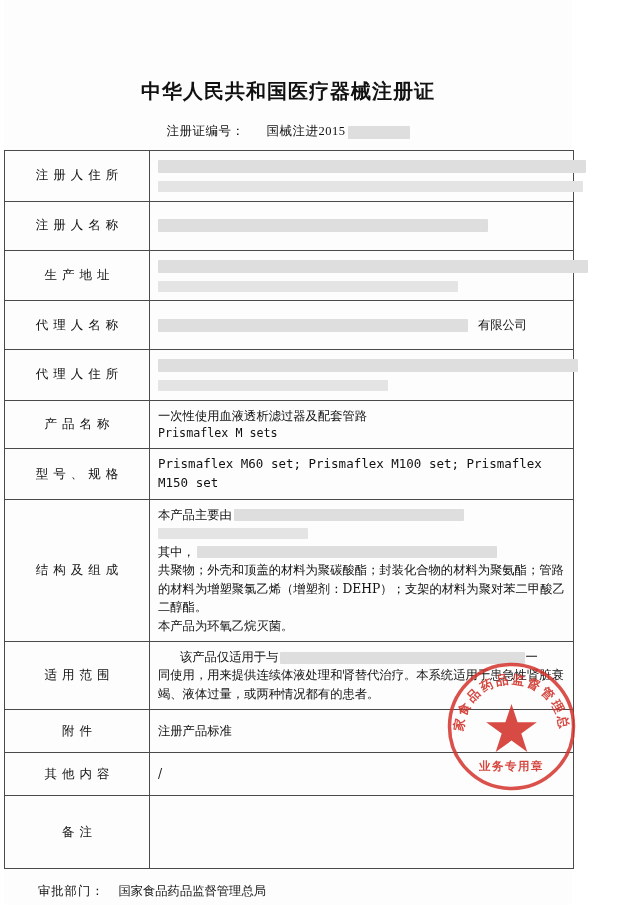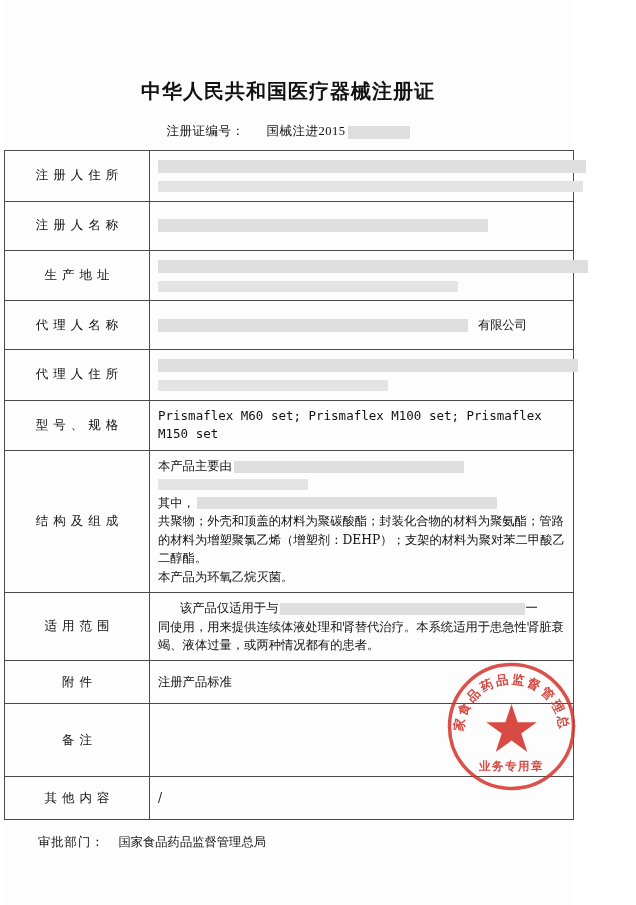--- a/index.html
+++ b/index.html
@@ -179,20 +179,27 @@
         </td>
       </tr>
       <tr>
         <td class="rowlabel h-mid">代理人住所</td>
         <td class="rowvalue">
           <span class="redact" style="width:420px;height:13px;"></span>
           <span class="redact soft" style="width:230px;height:11px;margin-top:3px;"></span>
         </td>
       </tr>
       <tr>
+        <td class="rowlabel">产品名称</td>
+        <td class="rowvalue cjk">
+          <span class="struct-line">一次性使用血液透析滤过器及配套管路</span>
+          <span class="struct-line" style="font-family:'DejaVu Sans Mono',monospace;font-size:11.7px;">Prismaflex M sets</span>
+        </td>
+      </tr>
+      <tr>
         <td class="rowlabel">型号、规格</td>
         <td class="rowvalue">Prismaflex M60 set; Prismaflex M100 set; Prismaflex M150 set</td>
       </tr>
       <tr>
         <td class="rowlabel">结构及组成</td>
         <td class="rowvalue cjk">
           <div class="struct-line">
             <span>本产品主要由</span><span class="redact" style="width:230px;height:12px;margin-left:2px;"></span>
           </div>
           <div class="struct-line">
@@ -212,26 +219,26 @@
             <span>该产品仅适用于与</span><span class="redact" style="width:245px;height:12px;margin-left:2px;"></span>一
           </div>
           <div class="struct-line">同使用，用来提供连续体液处理和肾替代治疗。本系统适用于患急性肾脏衰竭、液体过量，或两种情况都有的患者。</div>
         </td>
       </tr>
       <tr>
         <td class="rowlabel h-short">附件</td>
         <td class="rowvalue cjk">注册产品标准</td>
       </tr>
       <tr>
+        <td class="rowlabel h-short">其他内容</td>
+        <td class="rowvalue cjk">/</td>
+      </tr>
+      <tr>
         <td class="rowlabel" style="height:60px;">备注</td>
         <td class="rowvalue cjk"></td>
-      </tr>
-      <tr>
-        <td class="rowlabel h-short">其他内容</td>
-        <td class="rowvalue cjk">/</td>
       </tr>
     </tbody>
   </table>
 
   <div class="footer">
     <div class="footer-left">
       <span class="dept-label">审批部门：</span>
       <span>国家食品药品监督管理总局</span>
     </div>
   </div>

